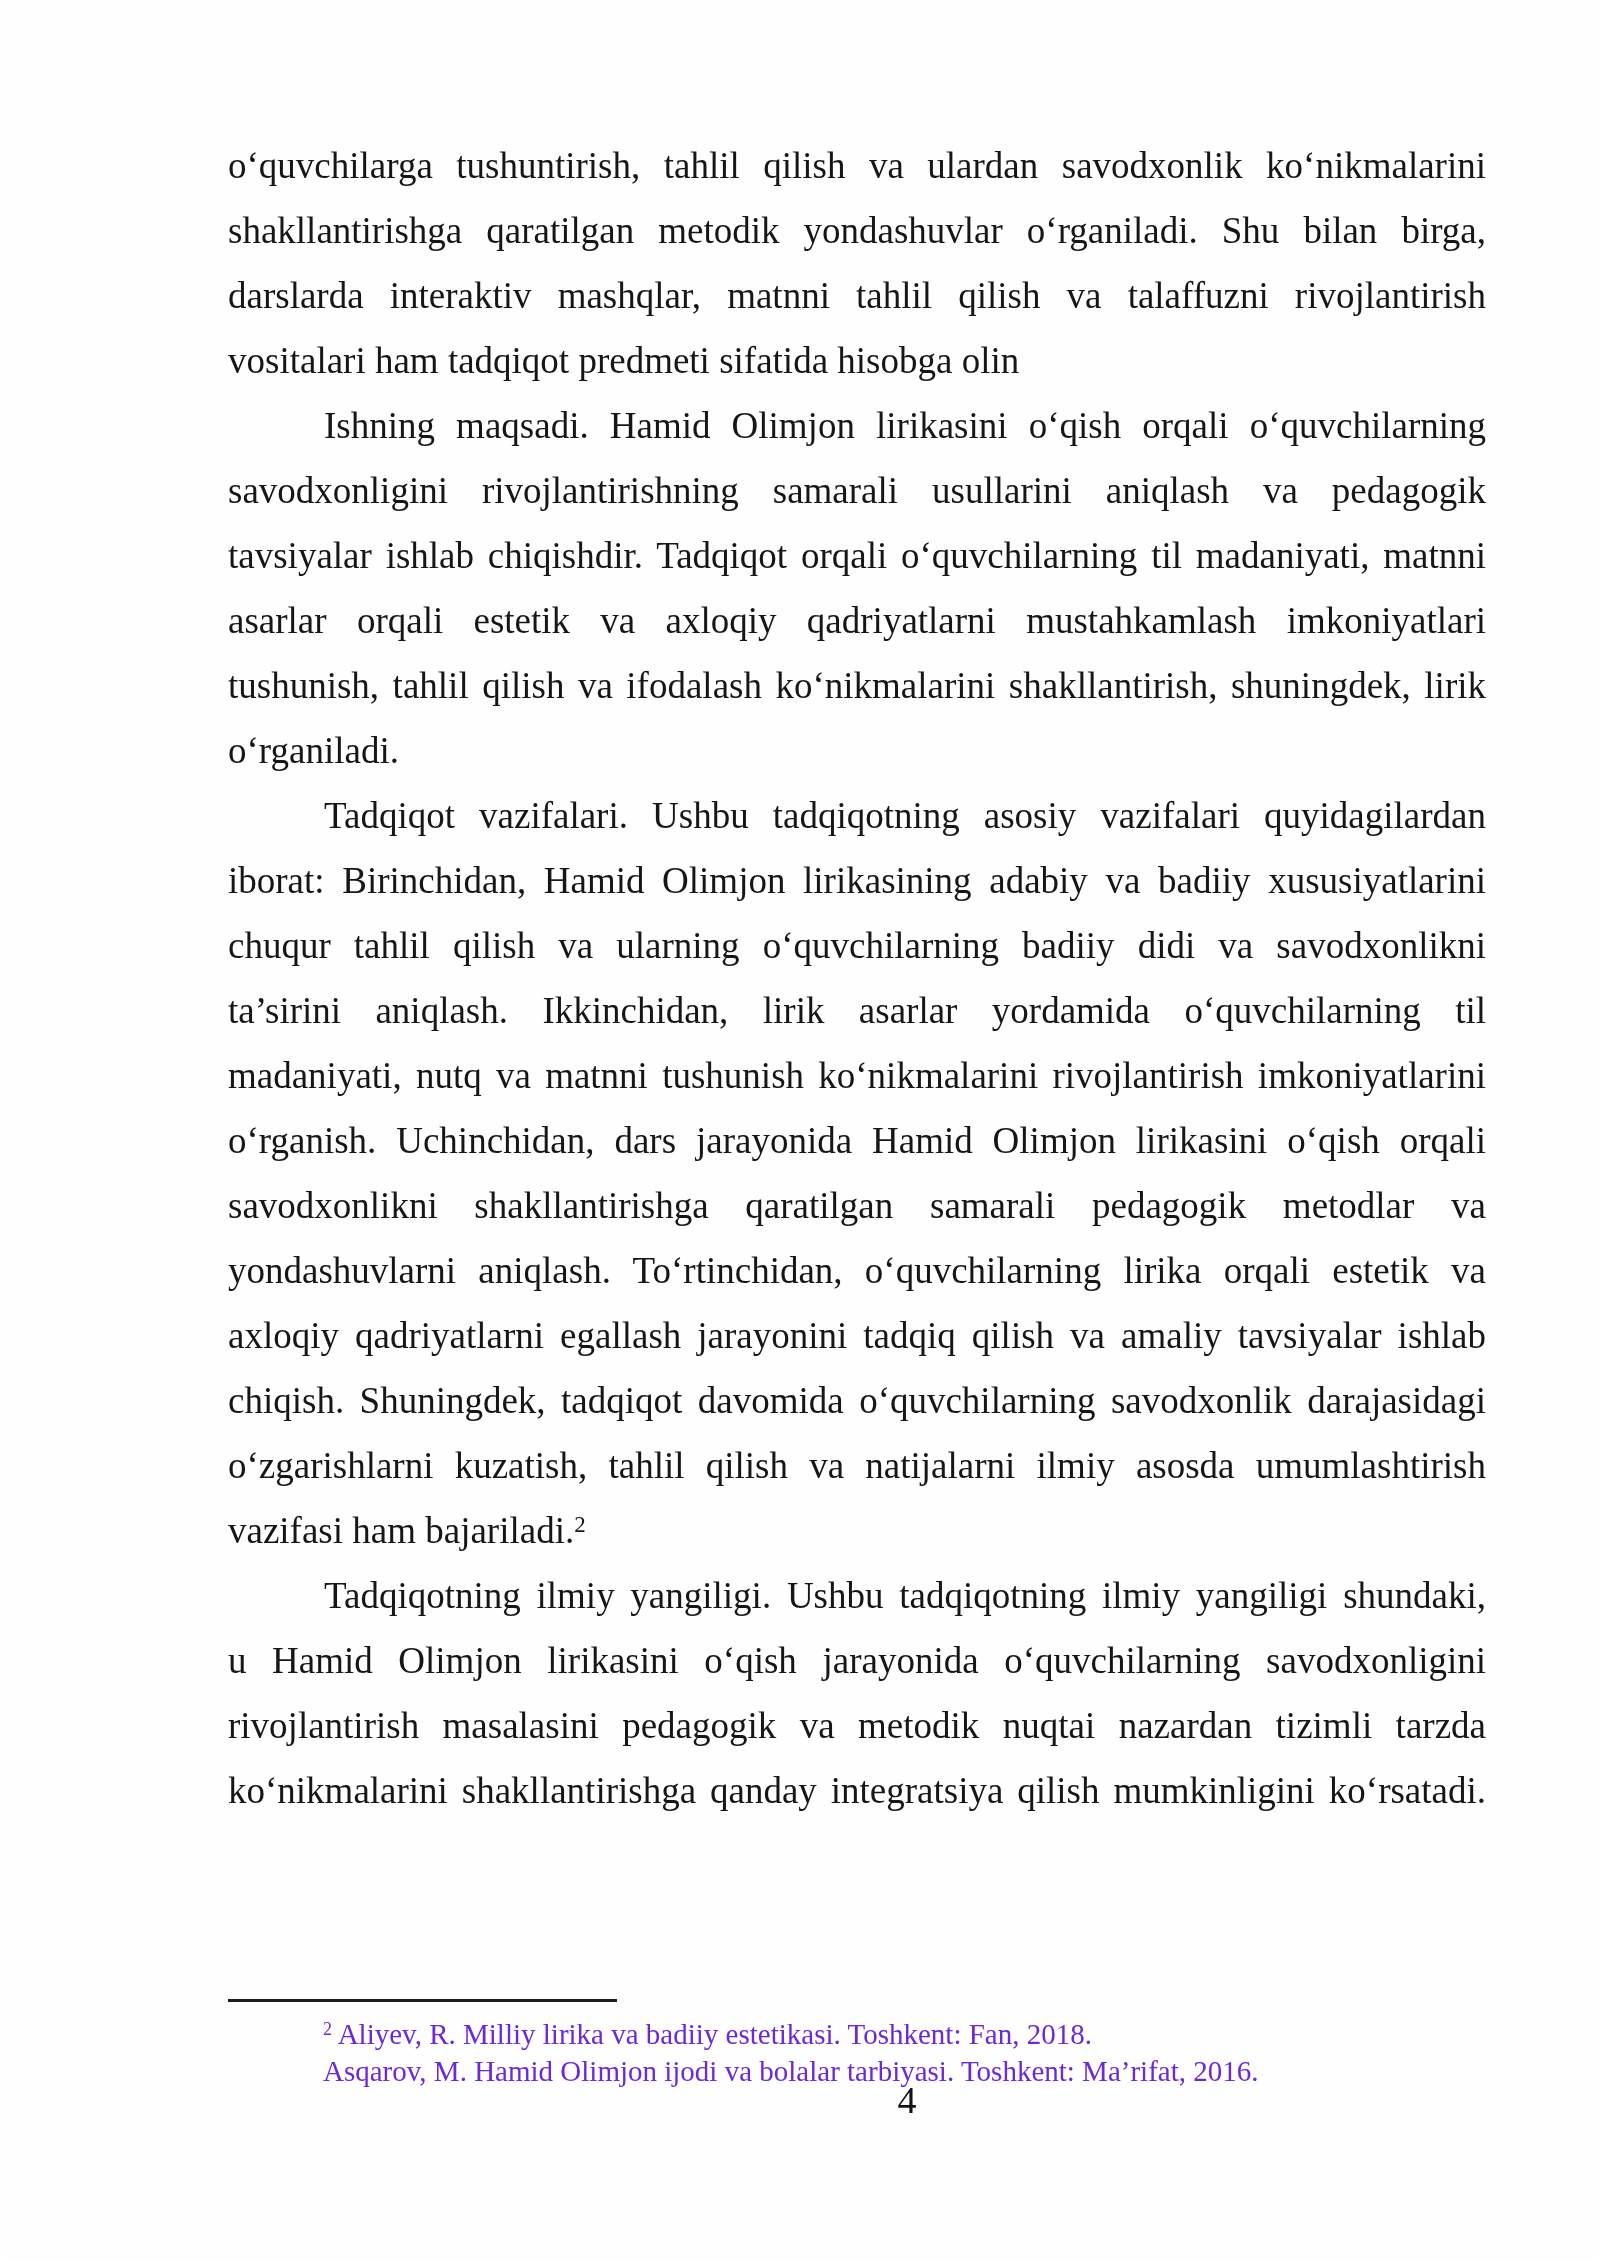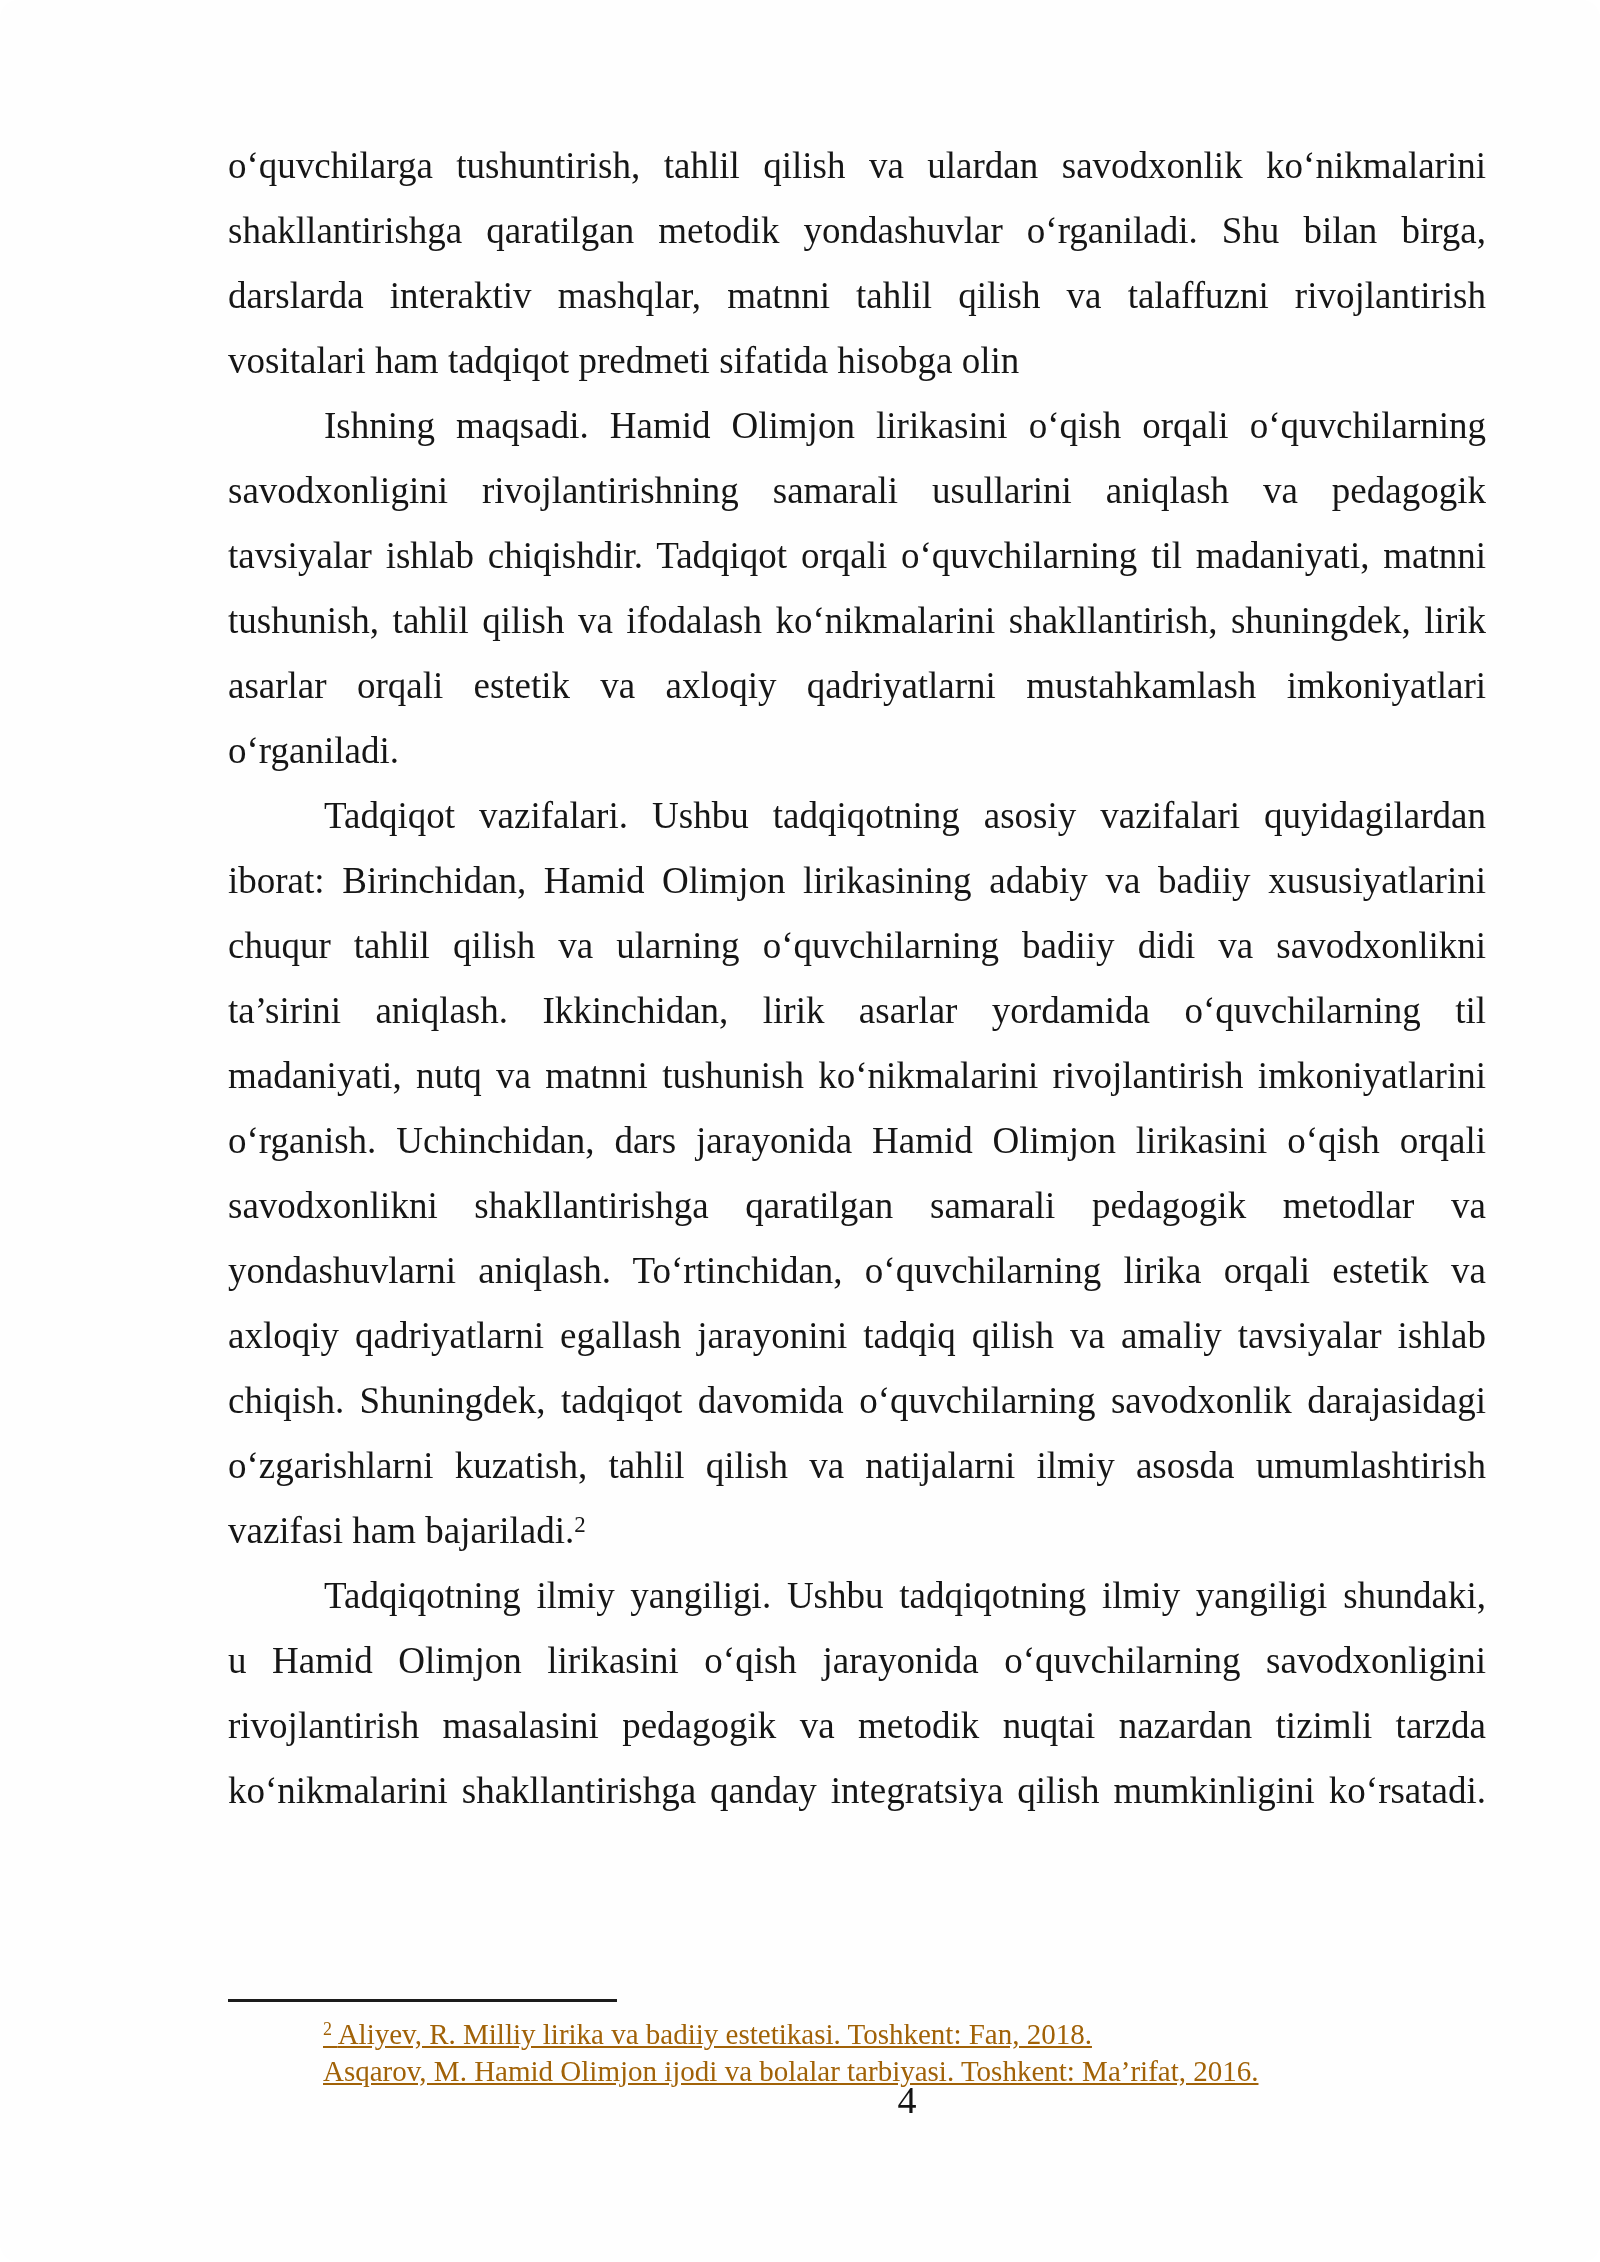--- a/index.html
+++ b/index.html
@@ -52,22 +52,21 @@
   }
   .footnote {
     position: absolute;
     left: 228px;
     top: 2016px;
     width: 1258px;
     padding-left: 95px;
     box-sizing: border-box;
     font-size: 29px;
     line-height: 37px;
-    color: #a16207;
-    text-decoration: underline;
+    color: #6d28d9;
   }
   .fn-line { text-align: left; }
   .page-number {
     position: absolute;
     left: 228px;
     top: 2078px;
     width: 1358px;
     text-align: center;
     font-size: 38px;
     line-height: 44px;
@@ -82,22 +81,22 @@
       <div class="para">
         <div class="line"><span>o‘quvchilarga tushuntirish, tahlil qilish va ulardan savodxonlik ko‘nikmalarini</span></div>
         <div class="line"><span>shakllantirishga qaratilgan metodik yondashuvlar o‘rganiladi. Shu bilan birga,</span></div>
         <div class="line"><span>darslarda interaktiv mashqlar, matnni tahlil qilish va talaffuzni rivojlantirish</span></div>
         <div class="line last"><span>vositalari ham tadqiqot predmeti sifatida hisobga olin</span></div>
       </div>
       <div class="para indent">
         <div class="line"><b>Ishning maqsadi.</b><span> Hamid Olimjon lirikasini o‘qish orqali o‘quvchilarning</span></div>
         <div class="line"><span>savodxonligini rivojlantirishning samarali usullarini aniqlash va pedagogik</span></div>
         <div class="line"><span>tavsiyalar ishlab chiqishdir. Tadqiqot orqali o‘quvchilarning til madaniyati, matnni</span></div>
+        <div class="line"><span>asarlar orqali estetik va axloqiy qadriyatlarni mustahkamlash imkoniyatlari</span></div>
         <div class="line"><span>tushunish, tahlil qilish va ifodalash ko‘nikmalarini shakllantirish, shuningdek, lirik</span></div>
-        <div class="line"><span>asarlar orqali estetik va axloqiy qadriyatlarni mustahkamlash imkoniyatlari</span></div>
         <div class="line last"><span>o‘rganiladi.</span></div>
       </div>
       <div class="para indent">
         <div class="line"><b>Tadqiqot vazifalari.</b><span> Ushbu tadqiqotning asosiy vazifalari quyidagilardan</span></div>
         <div class="line"><span>iborat: Birinchidan, Hamid Olimjon lirikasining adabiy va badiiy xususiyatlarini</span></div>
         <div class="line"><span>chuqur tahlil qilish va ularning o‘quvchilarning badiiy didi va savodxonlikni</span></div>
         <div class="line"><span>ta’sirini aniqlash. Ikkinchidan, lirik asarlar yordamida o‘quvchilarning til</span></div>
         <div class="line"><span>madaniyati, nutq va matnni tushunish ko‘nikmalarini rivojlantirish imkoniyatlarini</span></div>
         <div class="line"><span>o‘rganish. Uchinchidan, dars jarayonida Hamid Olimjon lirikasini o‘qish orqali</span></div>
         <div class="line"><span>savodxonlikni shakllantirishga qaratilgan samarali pedagogik metodlar va</span></div>

